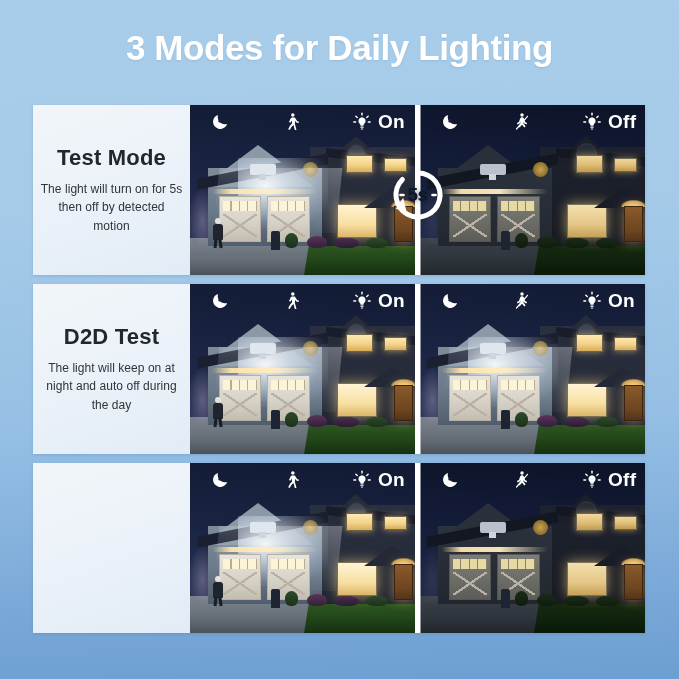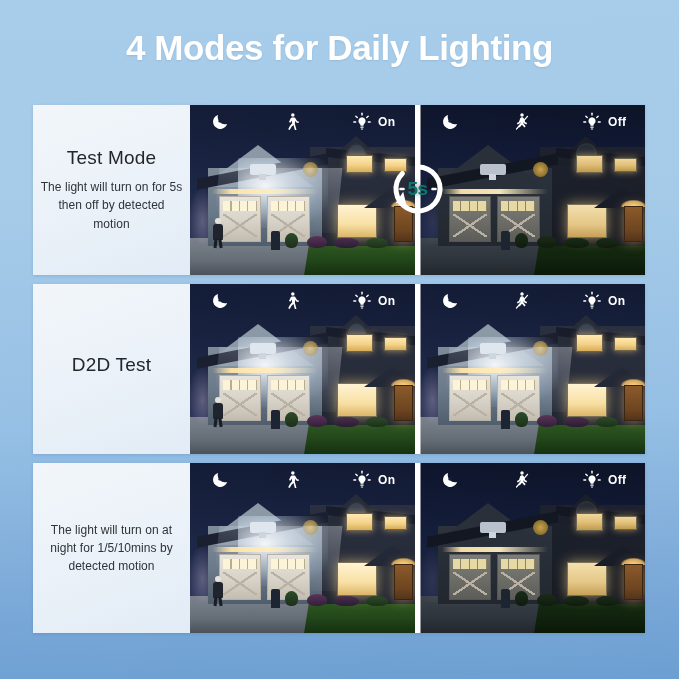--- a/index.html
+++ b/index.html
@@ -26,21 +26,21 @@
     background:#ffffff;
     box-shadow:0 1px 3px rgba(60,100,140,.22);
   }
   .row .pane-text{
     width:157px;flex:0 0 157px;
     background:linear-gradient(160deg,#f2f6fa 0%,#eaf1f8 55%,#e2ecf6 100%);
     display:flex;flex-direction:column;align-items:center;justify-content:center;
     padding:0 6px;box-sizing:border-box;
   }
   .mode-name{
-    font-size:19px;color:#23272b;font-weight:400;
+    font-size:22px;color:#23272b;font-weight:700;
     letter-spacing:.2px;margin-bottom:9px;text-align:right;
   }
   .mode-desc{
     font-size:12px;line-height:1.52;color:#2f3438;
     text-align:center;letter-spacing:.05px;
   }
 
   .photos{flex:1;display:flex;position:relative;background:#fff;}
   .photo{
     position:relative;flex:1;overflow:hidden;
@@ -177,38 +177,38 @@
   .person .leg.l{left:1px;transform:rotate(6deg);}
   .person .leg.r{left:6px;transform:rotate(-8deg);}
 
   
   .iconbar{position:absolute;left:0;right:0;top:0;height:34px;
     display:flex;align-items:center;z-index:6;color:#fff;}
   .ic{position:absolute;display:flex;align-items:center;}
   .ic-moon{left:9%;}
   .ic-motion{left:41%;}
   .ic-bulb{left:72%;}
-  .statetxt{font-size:12px;font-weight:600;color:#fff;margin-left:6px;letter-spacing:.3px;}
-
-  
-  .badge5s{position:absolute;z-index:9;left:50%;top:84px;
-    transform:translate(-50%,-50%);width:58px;height:58px;color:#0f766e;}
+  .statetxt{font-size:19px;font-weight:600;color:#fff;margin-left:6px;letter-spacing:.3px;}
+
+  
+  .badge5s{position:absolute;z-index:9;left:50%;top:90px;
+    transform:translate(-50%,-50%);width:58px;height:58px;color:#0f172a;}
   .badge5s .txt{position:absolute;inset:0;display:flex;align-items:center;justify-content:center;
     font-size:19px;font-weight:700;letter-spacing:-.5px;
     text-shadow:0 0 4px rgba(20,30,50,.5);}
 
   .divider-shadow{position:absolute;top:0;bottom:0;left:50%;width:5px;
     transform:translateX(-50%);background:#fff;z-index:5;}
 </style>
 </head>
 <body>
 
 <div class="page">
 
-  <div class="title">4 Modes for Daily Lighting</div>
+  <div class="title">3 Modes for Daily Lighting</div>
 
   <div class="card">
 
     <div class="row">
       <div class="pane-text">
         <div class="mode-name">Test Mode</div>
         <div class="mode-desc">The light will turn on for 5s then off by detected motion</div>
       </div>
       <div class="photos">
 
@@ -372,20 +372,21 @@
             </g>
           </svg>
           <span class="txt">5s</span>
         </div>
       </div>
     </div>
 
     <div class="row">
       <div class="pane-text">
         <div class="mode-name">D2D Test</div>
+        <div class="mode-desc">The light will keep on at night and auto off during the day</div>
       </div>
       <div class="photos">
 
         <div class="photo lit">
           <div class="sky"></div>
           <div class="lawn"></div>
           <div class="drive"></div>
           <div class="tree"></div>
           <div class="house">
             <div class="wing-right"></div>
@@ -528,21 +529,20 @@
             </span>
           </div>
         </div>
 
         <div class="divider-shadow"></div>
       </div>
     </div>
 
     <div class="row">
       <div class="pane-text">
-        <div class="mode-desc">The light will turn on at night for 1/5/10mins by detected motion</div>
       </div>
       <div class="photos">
 
         <div class="photo lit">
           <div class="sky"></div>
           <div class="lawn"></div>
           <div class="drive"></div>
           <div class="tree"></div>
           <div class="house">
             <div class="wing-right"></div>

